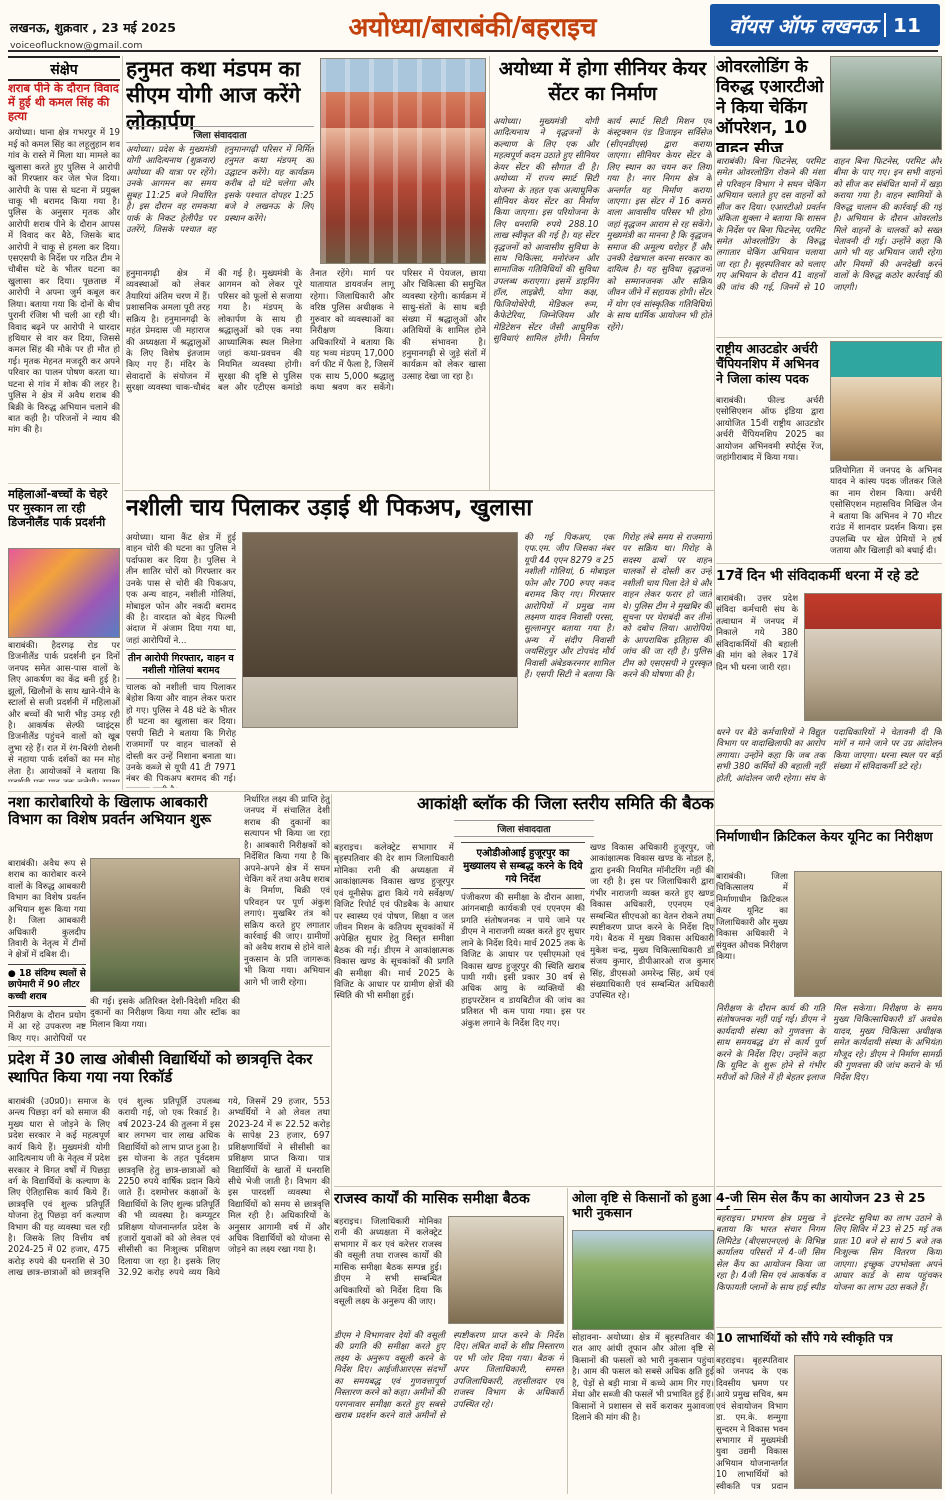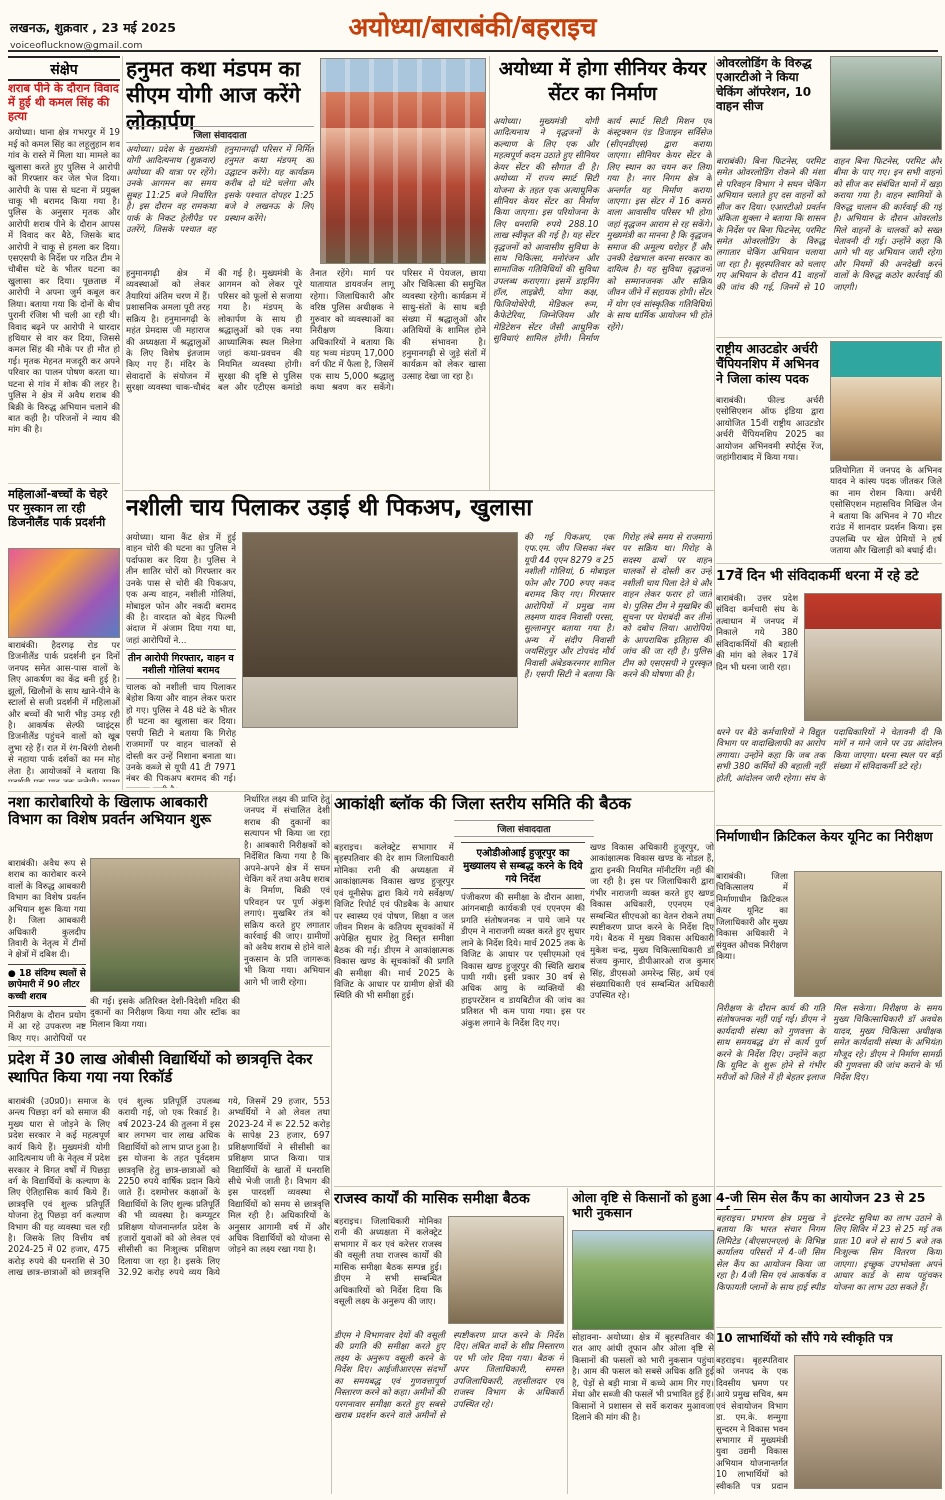--- a/index.html
+++ b/index.html
@@ -36,20 +36,24 @@
 </head>
 <body>
 
 <div class="page">
 
   <div class="abs" style="left:10px;top:19px;width:200px">
     <div style="font-weight:700;font-size:12.5px;color:#111">लखनऊ, शुक्रवार , 23 मई  2025</div>
     <div style="font-size:9.5px;color:#333;margin-top:3px">voiceoflucknow@gmail.com</div>
   </div>
   <div class="abs" style="left:50%;top:8px;transform:translateX(-50%);font-size:26px;font-weight:700;color:#c2410c;white-space:nowrap">अयोध्या/बाराबंकी/बहराइच</div>
+  <div class="abs brand-box" style="left:710px;top:4px;width:230px;height:42px">
+    <span>वॉयस ऑफ लखनऊ</span>
+    <span class="pg">11</span>
+  </div>
   <div class="abs" style="left:8px;top:50px;width:930px;height:2px;background:#2a2a2a"></div>
 
   <div class="vrule" style="left:122px;top:56px;height:734px"></div>
   <div class="vrule" style="left:489px;top:56px;height:434px"></div>
   <div class="vrule" style="left:714px;top:56px;height:1438px"></div>
   <div class="vrule" style="left:331px;top:794px;height:700px"></div>
   <div class="vrule" style="left:567px;top:1188px;height:306px"></div>
   <div class="hrule" style="left:8px;top:483px;width:112px"></div>
   <div class="hrule" style="left:124px;top:490px;width:590px"></div>
   <div class="hrule" style="left:8px;top:791px;width:706px"></div>
@@ -81,21 +85,21 @@
     <div class="bt cols4 abs" style="left:0;top:212px;width:360px;height:218px">हनुमानगढ़ी क्षेत्र में व्यवस्थाओं को लेकर तैयारियां अंतिम चरण में हैं। प्रशासनिक अमला पूरी तरह सक्रिय है। हनुमानगढ़ी के महंत प्रेमदास जी महाराज की अध्यक्षता में श्रद्धालुओं के लिए विशेष इंतजाम किए गए हैं। मंदिर के सेवादारों के संयोजन में सुरक्षा व्यवस्था चाक-चौबंद की गई है। मुख्यमंत्री के आगमन को लेकर पूरे परिसर को फूलों से सजाया गया है। मंडपम् के लोकार्पण के साथ ही श्रद्धालुओं को एक नया आध्यात्मिक स्थल मिलेगा जहां कथा-प्रवचन की नियमित व्यवस्था होगी। सुरक्षा की दृष्टि से पुलिस बल और एटीएस कमांडो तैनात रहेंगे। मार्ग पर यातायात डायवर्जन लागू रहेगा। जिलाधिकारी और वरिष्ठ पुलिस अधीक्षक ने गुरुवार को व्यवस्थाओं का निरीक्षण किया। अधिकारियों ने बताया कि यह भव्य मंडपम् 17,000 वर्ग फीट में फैला है, जिसमें एक साथ 5,000 श्रद्धालु कथा श्रवण कर सकेंगे। परिसर में पेयजल, छाया और चिकित्सा की समुचित व्यवस्था रहेगी। कार्यक्रम में साधु-संतों के साथ बड़ी संख्या में श्रद्धालुओं और अतिथियों के शामिल होने की संभावना है। हनुमानगढ़ी से जुड़े संतों में कार्यक्रम को लेकर खासा उत्साह देखा जा रहा है।</div>
   </div>
 
   <div class="abs" style="left:493px;top:56px;width:219px;height:432px">
     <div class="hl" style="font-size:19px;text-align:center;line-height:1.3;height:56px">अयोध्या में होगा सीनियर केयर सेंटर का निर्माण</div>
     <div class="bt cols2" style="height:372px;margin-top:4px">अयोध्या। मुख्यमंत्री योगी आदित्यनाथ ने वृद्धजनों के कल्याण के लिए एक और महत्वपूर्ण कदम उठाते हुए सीनियर केयर सेंटर की सौगात दी है। अयोध्या में राज्य स्मार्ट सिटी योजना के तहत एक अत्याधुनिक सीनियर केयर सेंटर का निर्माण किया जाएगा। इस परियोजना के लिए धनराशि रुपये 288.10 लाख स्वीकृत की गई है। यह सेंटर वृद्धजनों को आवासीय सुविधा के साथ चिकित्सा, मनोरंजन और सामाजिक गतिविधियों की सुविधा उपलब्ध कराएगा। इसमें डाइनिंग हॉल, लाइब्रेरी, योगा कक्ष, फिजियोथेरेपी, मेडिकल रूम, कैफेटेरिया, जिम्नेजियम और मेडिटेशन सेंटर जैसी आधुनिक सुविधाएं शामिल होंगी। निर्माण कार्य स्मार्ट सिटी मिशन एवं कंस्ट्रक्शन एंड डिजाइन सर्विसेज (सीएनडीएस) द्वारा कराया जाएगा। सीनियर केयर सेंटर के लिए स्थान का चयन कर लिया गया है। नगर निगम क्षेत्र के अन्तर्गत यह निर्माण कराया जाएगा। इस सेंटर में 16 कमरों वाला आवासीय परिसर भी होगा जहां वृद्धजन आराम से रह सकेंगे। मुख्यमंत्री का मानना है कि वृद्धजन समाज की अमूल्य धरोहर हैं और उनकी देखभाल करना सरकार का दायित्व है। यह सुविधा वृद्धजनों को सम्मानजनक और सक्रिय जीवन जीने में सहायक होगी। सेंटर में योग एवं सांस्कृतिक गतिविधियों के साथ धार्मिक आयोजन भी होते रहेंगे।</div>
   </div>
 
   <div class="abs" style="left:716px;top:56px;width:226px;height:278px">
     <div class="photo ph-vehicles abs" style="right:0;top:0;width:112px;height:94px"></div>
-    <div class="hl abs" style="left:0;top:0;width:108px;font-size:12px;height:96px">ओवरलोडिंग के विरुद्ध एआरटीओ ने किया चेकिंग ऑपरेशन, 10 वाहन सीज</div>
+    <div class="hl abs" style="left:0;top:0;width:108px;font-size:17px;height:96px">ओवरलोडिंग के विरुद्ध एआरटीओ ने किया चेकिंग ऑपरेशन, 10 वाहन सीज</div>
     <div class="bt cols2 abs" style="left:0;top:100px;width:226px;height:176px">बाराबंकी। बिना फिटनेस, परमिट समेत ओवरलोडिंग रोकने की मंशा से परिवहन विभाग ने सघन चेकिंग अभियान चलाते हुए दस वाहनों को सीज कर दिया। एआरटीओ प्रवर्तन अंकिता शुक्ला ने बताया कि शासन के निर्देश पर बिना फिटनेस, परमिट समेत ओवरलोडिंग के विरुद्ध लगातार चेकिंग अभियान चलाया जा रहा है। बृहस्पतिवार को चलाए गए अभियान के दौरान 41 वाहनों की जांच की गई, जिनमें से 10 वाहन बिना फिटनेस, परमिट और बीमा के पाए गए। इन सभी वाहनों को सीज कर संबंधित थानों में खड़ा कराया गया है। वाहन स्वामियों के विरुद्ध चालान की कार्रवाई की गई है। अभियान के दौरान ओवरलोड मिले वाहनों के चालकों को सख्त चेतावनी दी गई। उन्होंने कहा कि आगे भी यह अभियान जारी रहेगा और नियमों की अनदेखी करने वालों के विरुद्ध कठोर कार्रवाई की जाएगी।</div>
   </div>
 
   <div class="abs" style="left:716px;top:341px;width:226px;height:220px">
     <div class="hl abs" style="left:0;top:0;width:108px;font-size:12.5px;height:50px">राष्ट्रीय आउटडोर अर्चरी चैंपियनशिप में अभिनव ने जिला कांस्य पदक</div>
     <div class="photo ph-archery abs" style="right:0;top:0;width:112px;height:120px"></div>
     <div class="bt abs" style="left:0;top:54px;width:108px;height:164px">बाराबंकी। फील्ड अर्चरी एसोसिएशन ऑफ इंडिया द्वारा आयोजित 15वीं राष्ट्रीय आउटडोर अर्चरी चैंपियनशिप 2025 का आयोजन अभिनवमी स्पोर्ट्स रेंज, जहांगीराबाद में किया गया।</div>
     <div class="bt abs" style="left:114px;top:124px;width:112px;height:94px">प्रतियोगिता में जनपद के अभिनव यादव ने कांस्य पदक जीतकर जिले का नाम रोशन किया। अर्चरी एसोसिएशन महासचिव निखिल जैन ने बताया कि अभिनव ने 70 मीटर राउंड में शानदार प्रदर्शन किया। इस उपलब्धि पर खेल प्रेमियों ने हर्ष जताया और खिलाड़ी को बधाई दी।</div>
   </div>
 
@@ -123,21 +127,21 @@
     <div class="photo ph-excise abs" style="left:82px;top:64px;width:150px;height:134px"></div>
     <div class="abs" style="left:0;top:64px;width:78px;height:186px;overflow:hidden">
       <div class="bt">बाराबंकी। अवैध रूप से शराब का कारोबार करने वालों के विरुद्ध आबकारी विभाग का विशेष प्रवर्तन अभियान शुरू किया गया है। जिला आबकारी अधिकारी कुलदीप तिवारी के नेतृत्व में टीमों ने क्षेत्रों में दबिश दी।</div>
       <div class="bulletbox">● 18 संदिग्ध स्थलों से छापेमारी में 90 लीटर कच्ची शराब</div>
       <div class="bt">निरीक्षण के दौरान प्रयोग में आ रहे उपकरण नष्ट किए गए। आरोपियों पर आबकारी अधिनियम के तहत कार्रवाई की जा रही है।</div>
     </div>
     <div class="bt abs" style="left:82px;top:202px;width:150px;height:48px">की गई। इसके अतिरिक्त देशी-विदेशी मदिरा की दुकानों का निरीक्षण किया गया और स्टॉक का मिलान किया गया।</div>
   </div>
 
   <div class="abs" style="left:334px;top:794px;width:380px;height:390px">
-    <div class="hl" style="font-size:16.5px;text-align:left;height:24px">आकांक्षी ब्लॉक की जिला स्तरीय समिति की बैठक</div>
+    <div class="hl" style="font-size:16.5px;text-align:right;height:24px">आकांक्षी ब्लॉक की जिला स्तरीय समिति की बैठक</div>
     <div class="byline" style="width:140px;margin:2px auto">जिला संवाददाता</div>
     <div class="bt abs" style="left:0;top:48px;width:120px;height:342px">बहराइच। कलेक्ट्रेट सभागार में बृहस्पतिवार की देर शाम जिलाधिकारी मोनिका रानी की अध्यक्षता में आकांक्षात्मक विकास खण्ड हुजूरपुर एवं यूनीसेफ द्वारा किये गये सर्वेक्षण/विजिट रिपोर्ट एवं फीडबैक के आधार पर स्वास्थ्य एवं पोषण, शिक्षा व जल जीवन मिशन के कतिपय सूचकांकों में अपेक्षित सुधार हेतु विस्तृत समीक्षा बैठक की गई। डीएम ने आकांक्षात्मक विकास खण्ड के सूचकांकों की प्रगति की समीक्षा की। मार्च 2025 के विजिट के आधार पर ग्रामीण क्षेत्रों की स्थिति की भी समीक्षा हुई।</div>
     <div class="abs" style="left:127px;top:48px;width:124px;height:342px;overflow:hidden">
       <div style="font-weight:700;font-size:10px;text-align:center;line-height:1.3;border-top:1.5px solid #444;border-bottom:1.5px solid #444;padding:3px 0;margin-bottom:3px">एओडीओआई हुजूरपुर का मुख्यालय से सम्बद्ध करने के दिये गये निर्देश</div>
       <div class="bt">पंजीकरण की समीक्षा के दौरान आशा, आंगनबाड़ी कार्यकत्री एवं एएनएम की प्रगति संतोषजनक न पाये जाने पर डीएम ने नाराजगी व्यक्त करते हुए सुधार लाने के निर्देश दिये। मार्च 2025 तक के विजिट के आधार पर एसीएमओ एवं विकास खण्ड हुजूरपुर की स्थिति खराब पायी गयी। इसी प्रकार 30 वर्ष से अधिक आयु के व्यक्तियों की हाइपरटेंशन व डायबिटीज की जांच का प्रतिशत भी कम पाया गया। इस पर अंकुश लगाने के निर्देश दिए गए।</div>
     </div>
     <div class="bt abs" style="left:256px;top:48px;width:124px;height:342px">खण्ड विकास अधिकारी हुजूरपुर, जो आकांक्षात्मक विकास खण्ड के नोडल हैं, द्वारा इनकी नियमित मॉनीटरिंग नहीं की जा रही है। इस पर जिलाधिकारी द्वारा गंभीर नाराजगी व्यक्त करते हुए खण्ड विकास अधिकारी, एएनएम एवं सम्बन्धित सीएचओ का वेतन रोकने तथा स्पष्टीकरण प्राप्त करने के निर्देश दिए गये। बैठक में मुख्य विकास अधिकारी मुकेश चन्द्र, मुख्य चिकित्साधिकारी डॉ संजय कुमार, डीपीआरओ राज कुमार सिंह, डीएसओ अमरेन्द्र सिंह, अर्थ एवं संख्याधिकारी एवं सम्बन्धित अधिकारी उपस्थित रहे।</div>
   </div>
 
   <div class="abs" style="left:8px;top:1050px;width:322px;height:444px">

